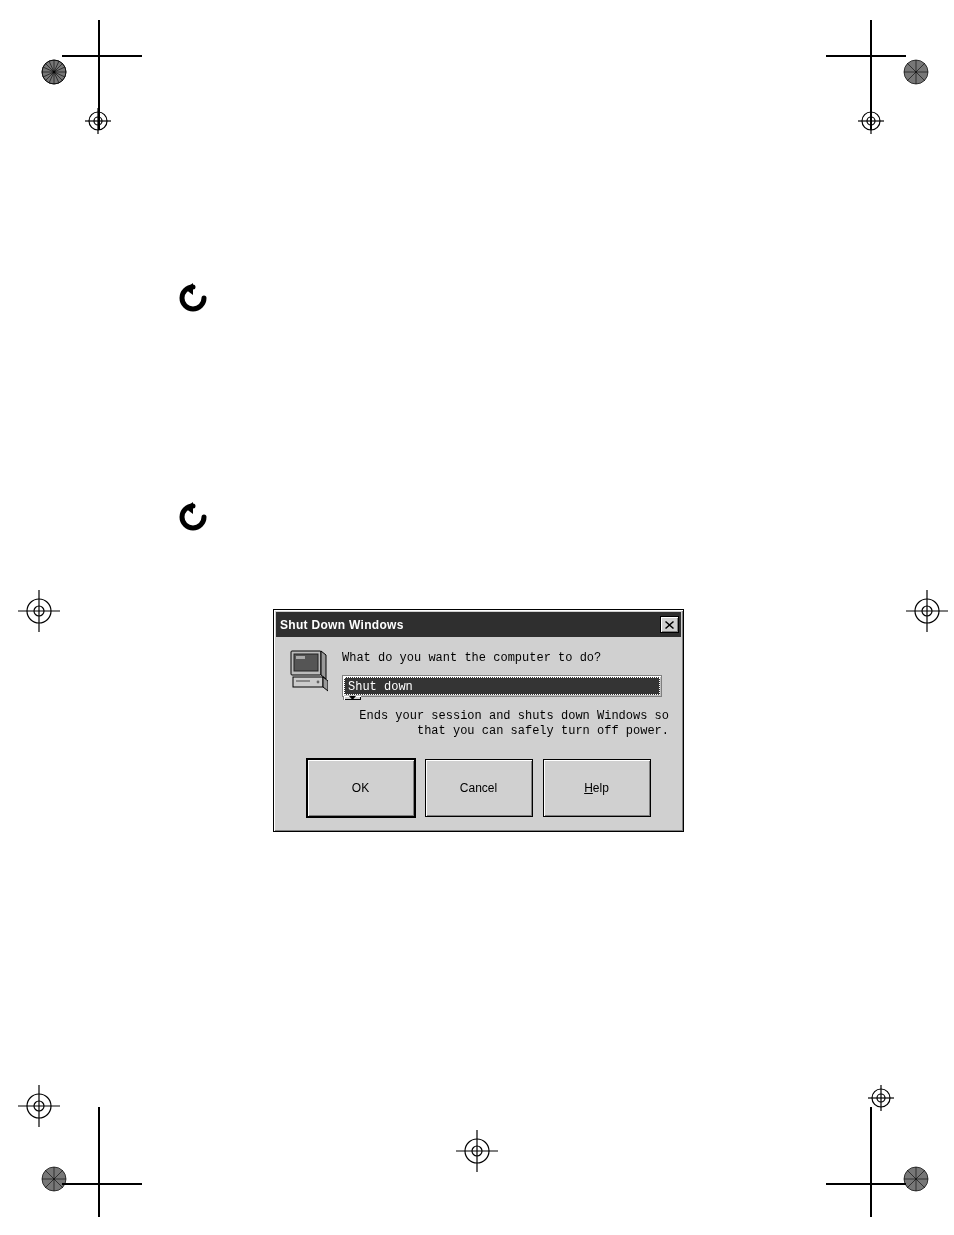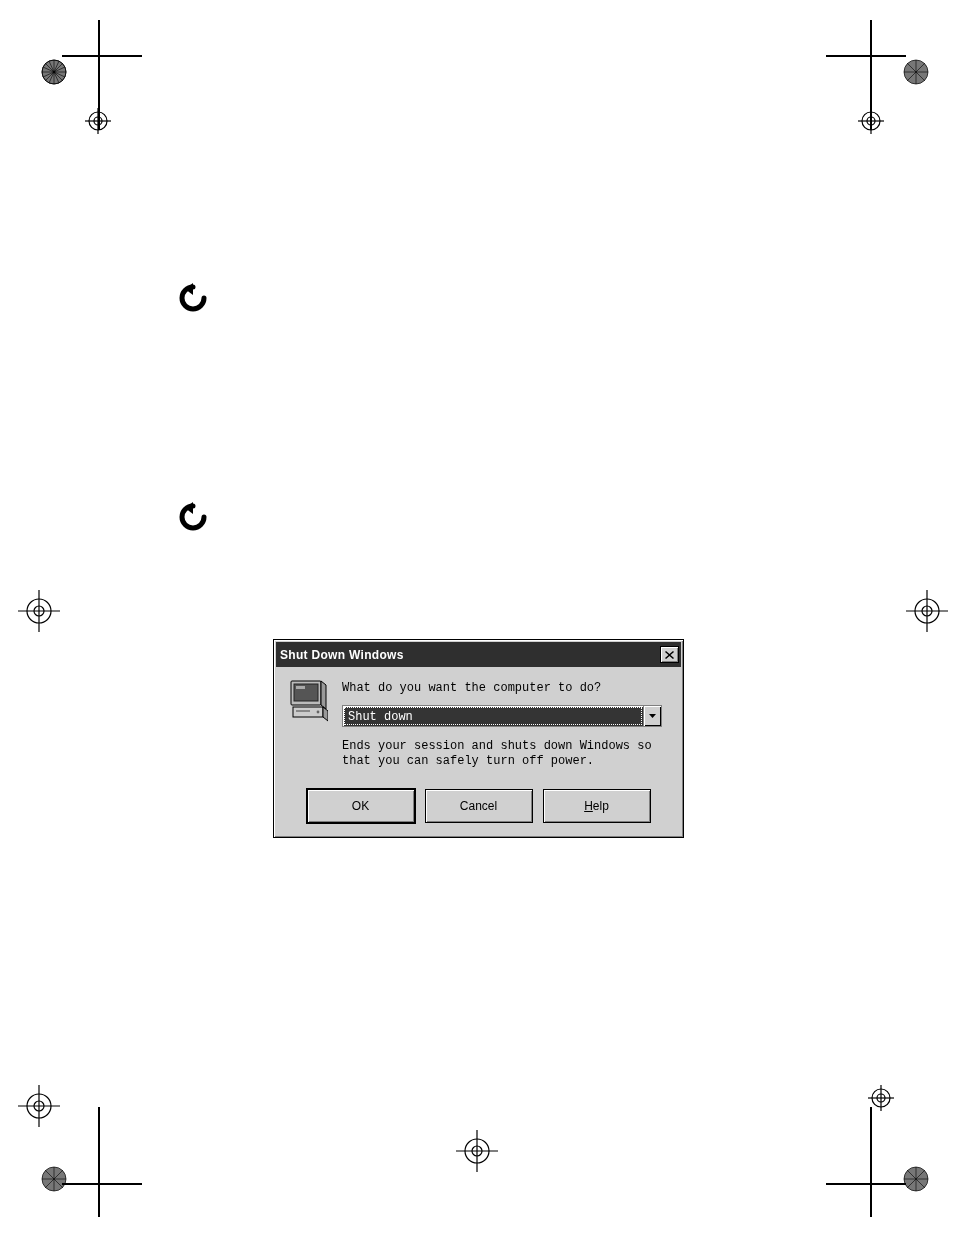--- a/index.html
+++ b/index.html
@@ -27,21 +27,21 @@
   .crossline-h { position:absolute; height:2px; background:#000; }
   .crossline-v { position:absolute; width:2px; background:#000; }
   .regtarget   { position:absolute; }
   .regtarget svg, .sunburst svg { display:block; }
   .sunburst    { position:absolute; }
 
   
   .dialog {
     position: absolute;
     left: 273px;
-    top: 639px;
+    top: 609px;
     width: 409px;
     
     background: var(--win-face-light);
     border: 1px solid var(--btn-lo);
     box-shadow:
       inset 1px 1px 0 var(--btn-hi),
       inset -1px -1px 0 var(--btn-lo2);
     filter: grayscale(1);
   }
   .titlebar {
@@ -78,51 +78,52 @@
   .pc-icon { flex: 0 0 38px; margin-top:-2px; }
   .pc-icon svg { display:block; }
 
   .content { flex: 1 1 auto; }
   .prompt  { margin-bottom: 10px; }
 
   .combo {
     display:flex; height:20px; width: 318px;
     border: 1px solid var(--btn-lo2);
     box-shadow: inset 1px 1px 0 #fff; 
-    background:#7f1d1d;
+    background:#f0abfc;
+    flex-direction:column;
   }
   .combo .sel {
     flex:1 1 auto;
     background:#343434; color:#fff;
     padding: 2px 4px 0 3px;
     border: 1px dotted #fff;
     margin:1px; font-size:12px; line-height:14px;
   }
   .combo .drop {
     width:17px; background:var(--win-face-light);
     border-left:1px solid var(--btn-lo2);
     box-shadow: inset 1px 1px 0 var(--btn-hi), inset -1px -1px 0 var(--btn-lo);
     display:flex; align-items:center; justify-content:center;
   }
   .combo .drop svg { display:block; }
 
-  .desc { margin-top: 12px; line-height: 15px; }
+  .desc { margin-top: 12px; line-height: 15px; text-align: right; }
 
   .btnrow {
     display:flex; gap: 10px; justify-content:center;
     padding: 6px 14px 14px 14px;
   }
   .btn {
     min-width: 90px; height:24px;
     background: var(--win-face-light);
     border: 1px solid var(--btn-lo);
     box-shadow: inset 1px 1px 0 var(--btn-hi), inset -1px -1px 0 var(--btn-lo2);
     font: 12px Tahoma, Arial;
     display:flex; align-items:center; justify-content:center;
-    padding: 4px 8px;
+    padding: 16px 8px;
   }
   .btn.default {
     box-shadow:
       0 0 0 1px #000,
       inset 1px 1px 0 var(--btn-hi),
       inset -1px -1px 0 var(--btn-lo2);
   }
   .accel { text-decoration: underline; }
 
   

